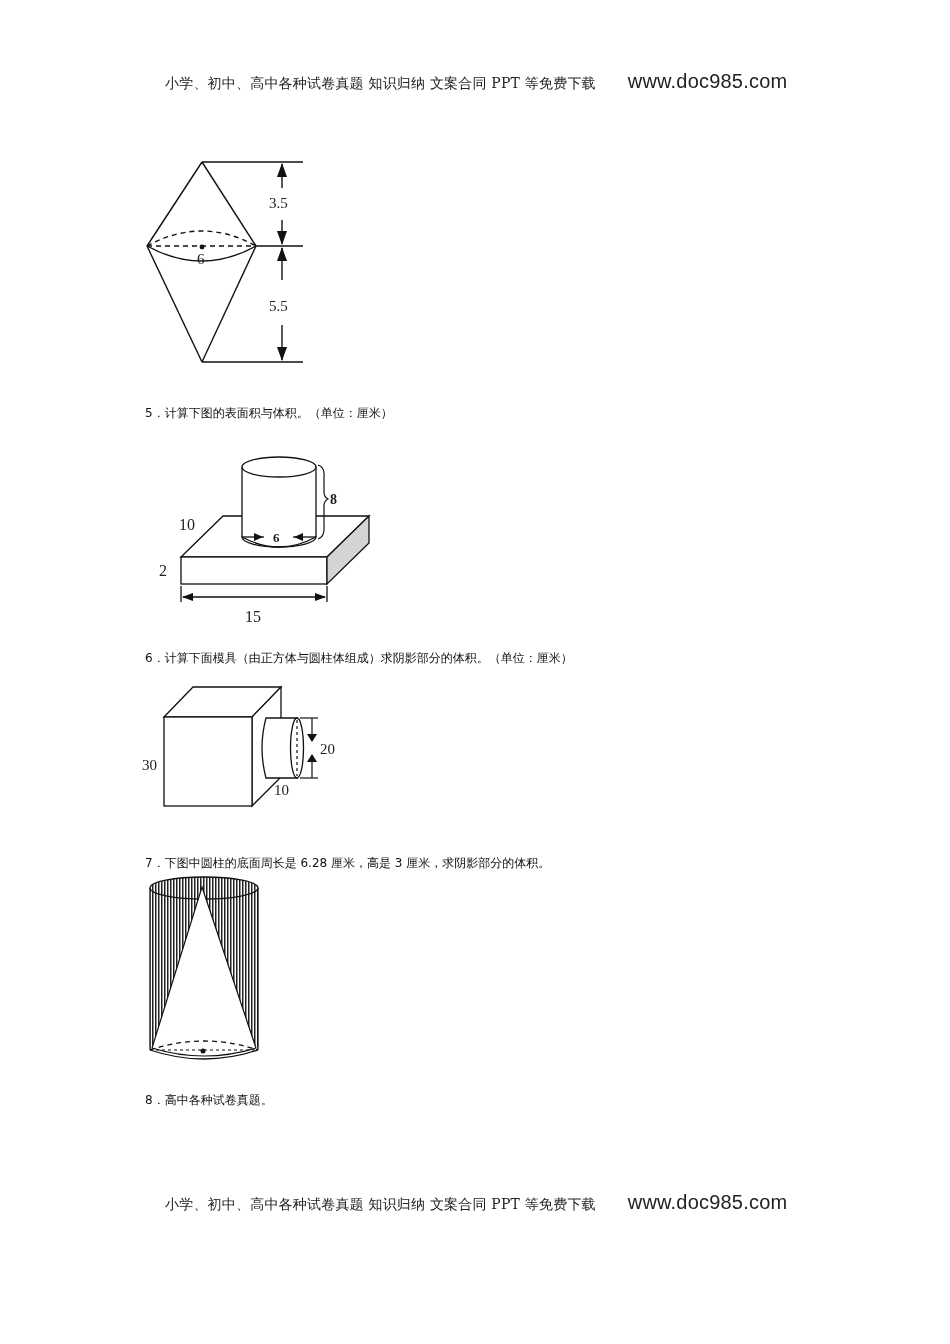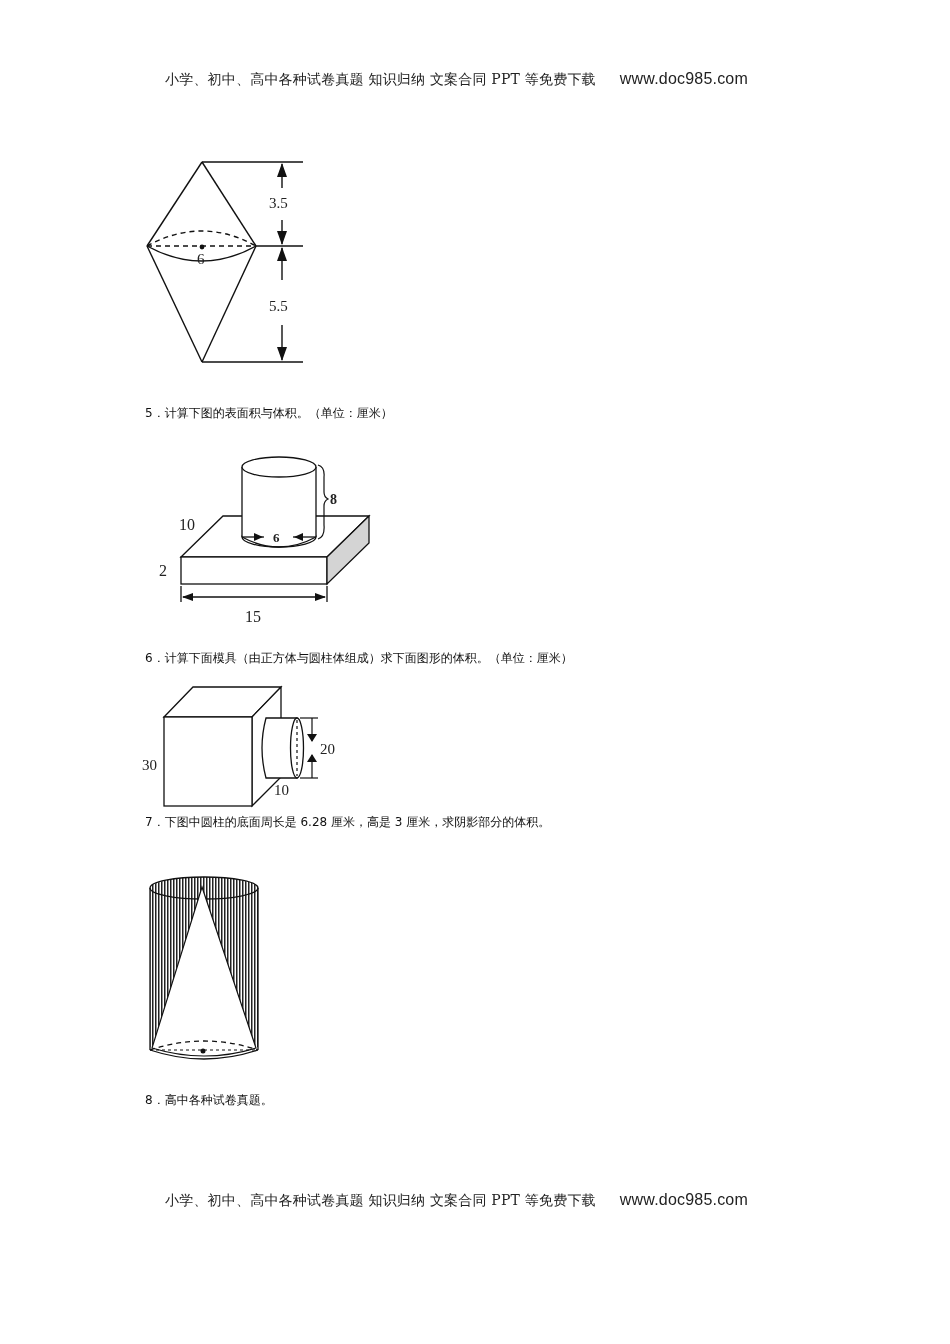--- a/index.html
+++ b/index.html
@@ -5,21 +5,21 @@
     html, body { margin: 0; padding: 0; }
     body {
       width: 950px; height: 1344px; background: #ffffff; position: relative;
       font-family: "DejaVu Sans", sans-serif; color: #111;
       overflow: hidden;
     }
     .hdr {
       position: absolute; left: 165px; font-family: "DejaVu Serif", serif;
       font-size: 14px; color: #222; white-space: nowrap; letter-spacing: 0.2px;
     }
-    .hdr .url { font-family: "Liberation Sans", sans-serif; font-size: 16px; margin-left: 24px; }
+    .hdr .url { font-family: "Liberation Sans", sans-serif; font-size: 20px; margin-left: 32px; }
     .hdr.top { top: 70px; }
     .hdr.bot { top: 1191px; }
     .q {
       position: absolute; left: 145px; font-size: 12px; color: #111;
       white-space: nowrap; font-family: "DejaVu Sans", sans-serif;
     }
     svg { position: absolute; overflow: visible; }
     svg text { font-family: "Liberation Serif", serif; fill: #222; }
   </style>
 </head>
@@ -99,21 +99,21 @@
     <polygon points="176,152 165,148 165,156"></polygon>
   </g>
   <text x="180" y="59" font-size="14" font-weight="bold">8</text>
   <text x="123" y="97" font-size="13" font-weight="bold">6</text>
   <text x="29" y="85" font-size="16">10</text>
   <text x="9" y="131" font-size="16">2</text>
   <text x="95" y="177" font-size="16">15</text>
 </svg>
 
 <div class="q" style="top:650px;">
-  <span>6．</span><span>计算下面模具（由正方体与圆柱体组成）求下面图形的体积。（单位：厘米）</span>
+  <span>6．</span><span>计算下面模具（由正方体与圆柱体组成）求阴影部分的体积。（单位：厘米）</span>
 </div>
 
 <svg style="left:140px; top:680px;" width="220" height="140" viewBox="0 0 220 140">
   <g stroke="#111" stroke-width="1.3" fill="#fff">
 
     <polygon points="24,37 53,7 141,7 112,37"></polygon>
     <polygon points="112,37 141,7 141,97 112,126"></polygon>
     <rect x="24" y="37" width="88" height="89"></rect>
 
     <path d="M126,38 L157,38 L157,98 L126,98 Q118,68 126,38 Z"></path>
@@ -131,21 +131,21 @@
   </g>
   <g fill="#111">
     <polygon points="172,62 167,54 177,54"></polygon>
     <polygon points="172,74 167,82 177,82"></polygon>
   </g>
   <text x="180" y="74" font-size="15">20</text>
   <text x="2" y="90" font-size="15">30</text>
   <text x="134" y="115" font-size="15">10</text>
 </svg>
 
-<div class="q" style="top:814px;">
+<div class="q" style="top:855px;">
   <span>7．</span><span>下图中圆柱的底面周长是 6.28 厘米，高是 3 厘米，求阴影部分的体积。</span>
 </div>
 
 <svg style="left:140px; top:870px;" width="140" height="200" viewBox="0 0 140 200">
   <defs>
     <pattern id="vstripes" patternUnits="userSpaceOnUse" width="3" height="10">
       <rect width="3" height="10" fill="#fff"></rect>
       <rect width="1.5" height="10" fill="#222"></rect>
     </pattern>
   </defs>

